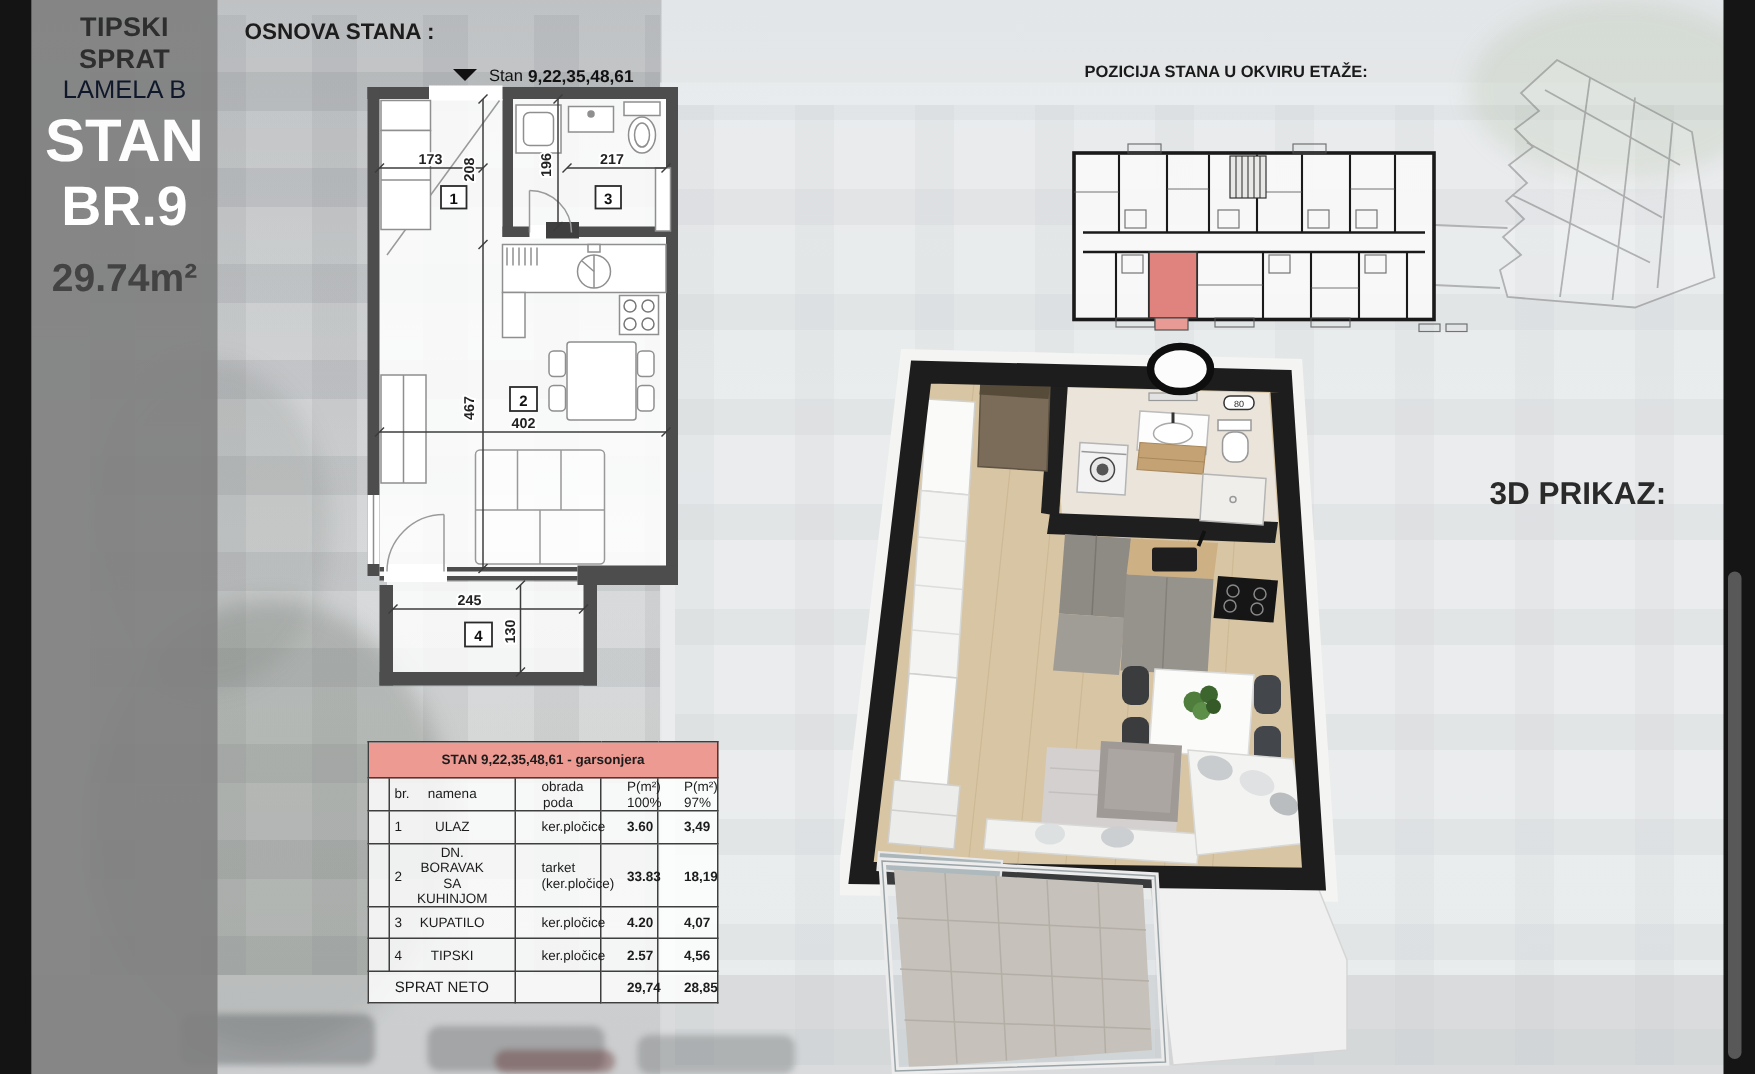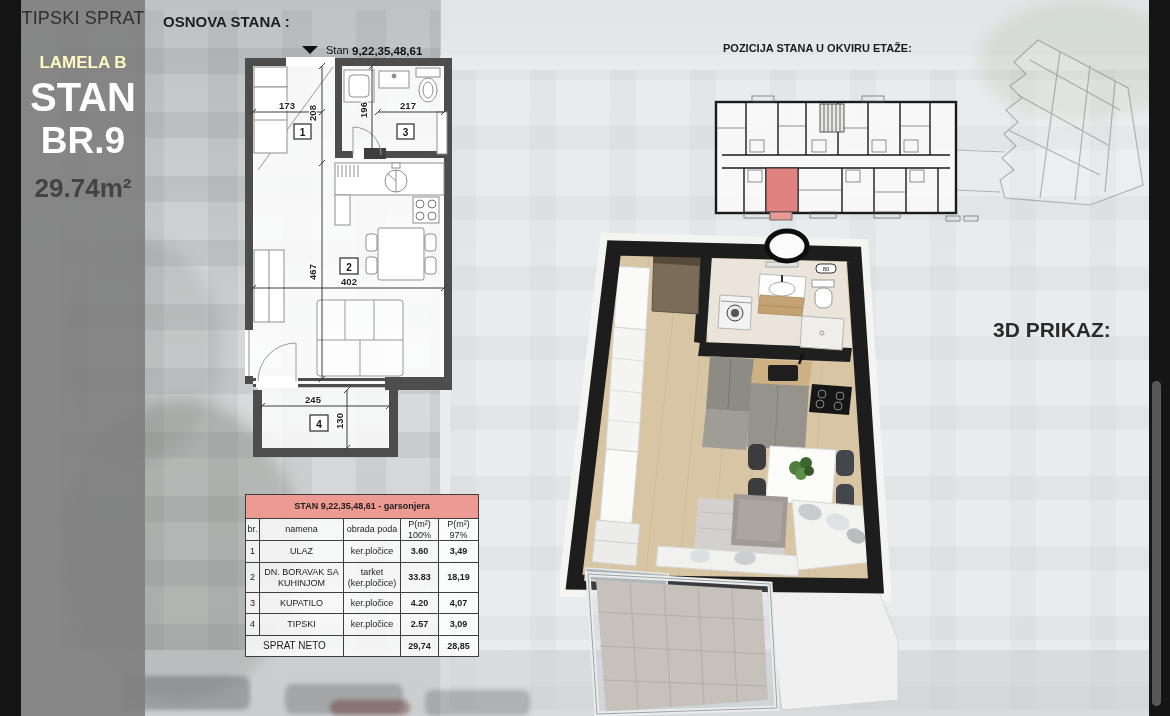--- a/index.html
+++ b/index.html
@@ -14,34 +14,34 @@
     background-image:repeating-linear-gradient(0deg,rgba(48,53,58,.18) 0 26px,transparent 26px 64px),
                      repeating-linear-gradient(90deg,rgba(48,53,58,.13) 0 30px,transparent 30px 74px);}
   .bgR{left:440px;top:55px;width:712px;height:661px;background:rgba(234,236,237,.75);}
   .bgRgrid{left:450px;top:70px;width:700px;height:640px;opacity:.30;
     background-image:repeating-linear-gradient(0deg,rgba(110,116,122,.20) 0 24px,transparent 24px 70px),
                      repeating-linear-gradient(90deg,rgba(110,116,122,.14) 0 26px,transparent 26px 80px);}
   .blob{border-radius:50%;filter:blur(7px);}
   .car{border-radius:8px;filter:blur(2px);}
   
   .sidebar{left:21px;top:0;width:124px;height:716px;background:rgba(128,128,128,0.92);text-align:center;}
-  .sb1{margin-top:8px;font-size:18px;font-weight:normal;color:#2e2e2e;letter-spacing:.2px;}
-  .sb2{margin-top:24px;font-size:17px;font-weight:bold;color:#fef9c3;}
+  .sb1{margin-top:8px;font-size:18px;font-weight:bold;color:#2e2e2e;letter-spacing:.2px;}
+  .sb2{margin-top:0;font-size:17px;font-weight:normal;color:#0f172a;}
   .sb3{margin-top:2px;font-size:40px;font-weight:bold;color:#fdfdfd;line-height:1.1;}
   .sb4{font-size:37px;font-weight:bold;color:#ffffff;line-height:1.2;}
   .sb5{margin-top:10px;font-size:26px;font-weight:bold;color:#434343;}
   
   .t-osnova{left:163px;top:13px;font-size:15px;font-weight:bold;color:#1d1d1d;}
   .t-pozicija{left:723px;top:42px;font-size:11px;font-weight:bold;color:#1a1a1a;}
   .t-3d{left:993px;top:318px;font-size:21px;font-weight:bold;color:#2a2a2a;}
   
   .tblwrap{left:245px;top:494px;}
   table.spec{border-collapse:collapse;table-layout:fixed;width:233px;background:rgba(255,255,255,0.82);}
   table.spec td{border:1px solid #3e3e3e;font-size:9px;text-align:center;color:#1c1c1c;
-    padding:0 1px;line-height:1.15;vertical-align:middle;}
+    padding:0 17px;line-height:1.15;vertical-align:middle;}
   td.title{background:#ec9a92;color:#8c1f17;font-weight:bold;font-size:12.5px;height:23px;}
   td.hdr{font-size:8.5px;white-space:pre-line;height:21px;color:#222;}
   td.num{font-size:10.5px;font-weight:bold;}
   td.pre{white-space:pre-line;}
   
   .stripL{left:0;top:0;width:21px;height:716px;background:#141414;}
   .track{left:1149px;top:0;width:21px;height:716px;background:#151515;}
   .thumb{left:1152px;top:381px;width:9px;height:325px;background:#585858;border-radius:5px;}
   text{font-family:"Liberation Sans",sans-serif;}
 </style>
@@ -445,21 +445,21 @@
         <td>KUPATILO</td>
         <td class="pre">ker.pločice</td>
         <td class="num">4.20</td>
         <td class="num">4,07</td>
       </tr>
       <tr style="height:22px">
         <td>4</td>
         <td>TIPSKI</td>
         <td class="pre">ker.pločice</td>
         <td class="num">2.57</td>
-        <td class="num">3,09</td>
+        <td class="num">4,56</td>
       </tr>
       <tr style="height:21px">
         <td colspan="2" style="font-size:10px">SPRAT NETO</td>
         <td></td>
         <td class="num">29,74</td>
         <td class="num">28,85</td>
       </tr>
     </tbody>
       </table>
   </div>

